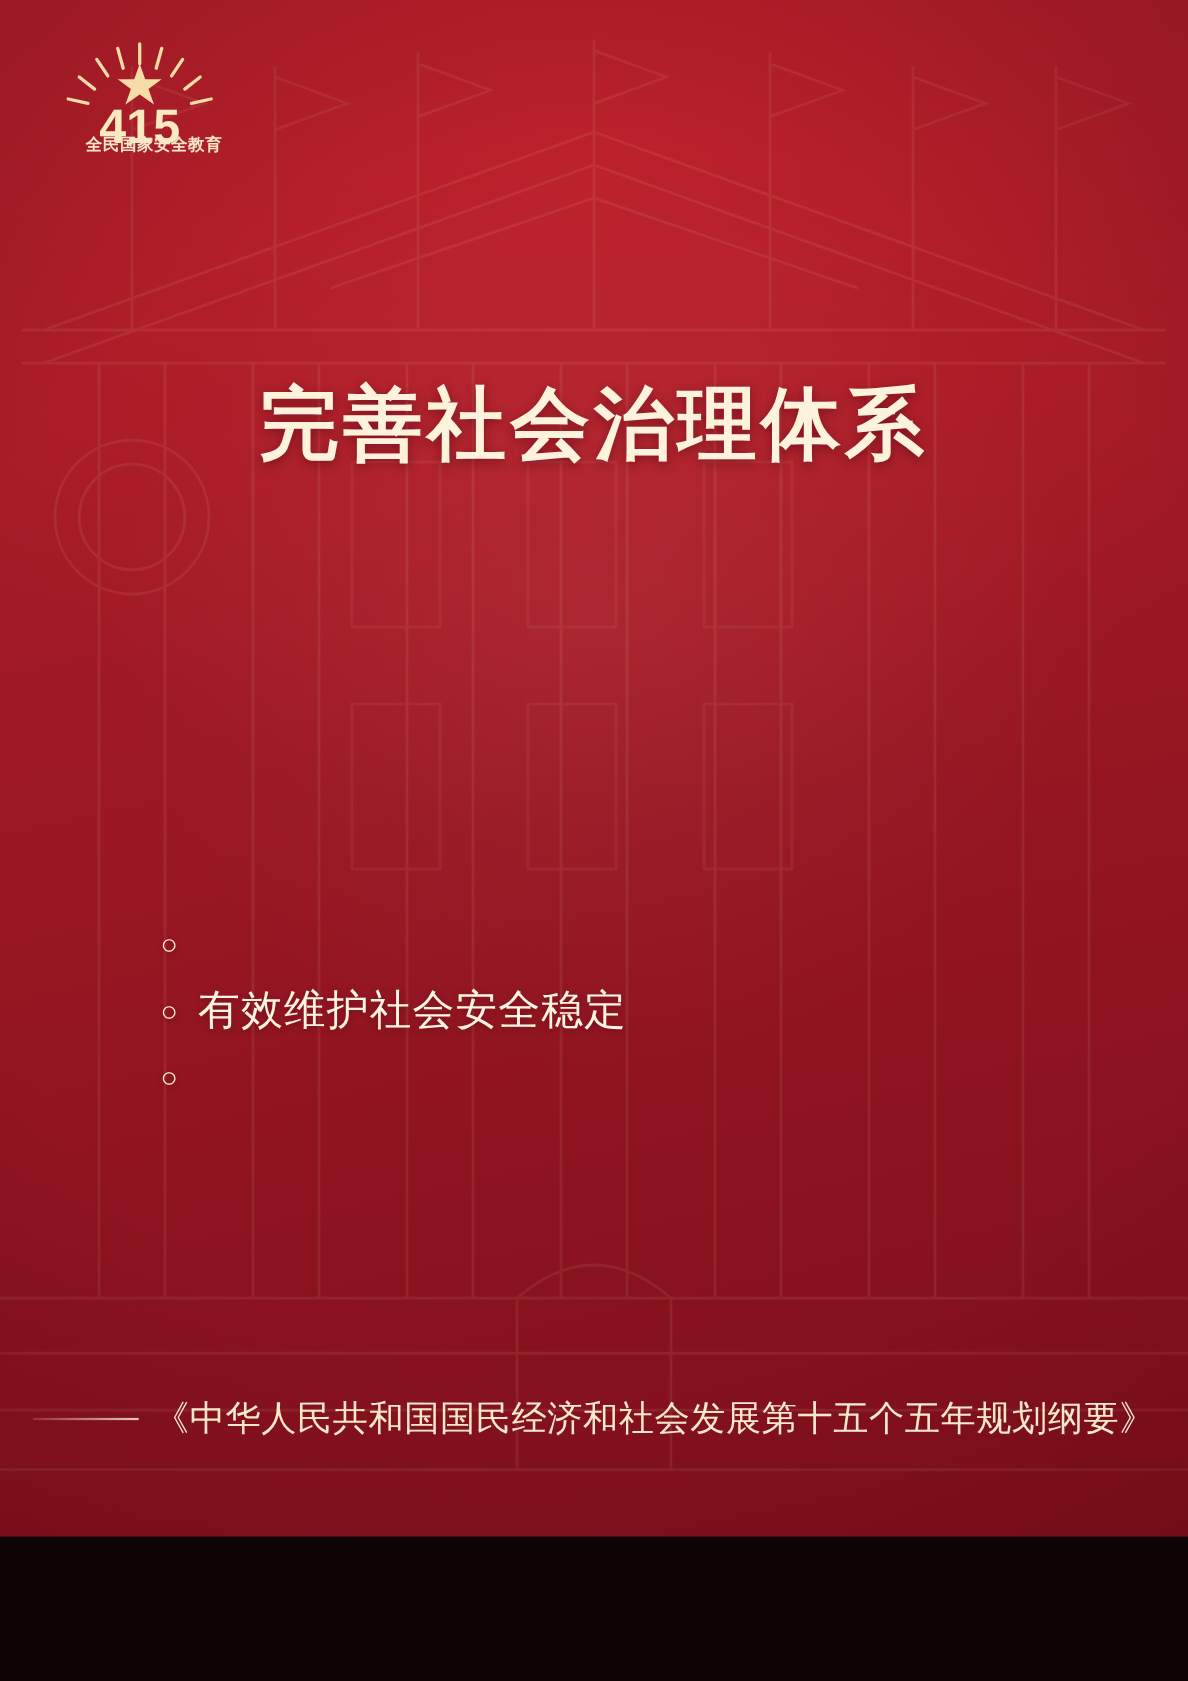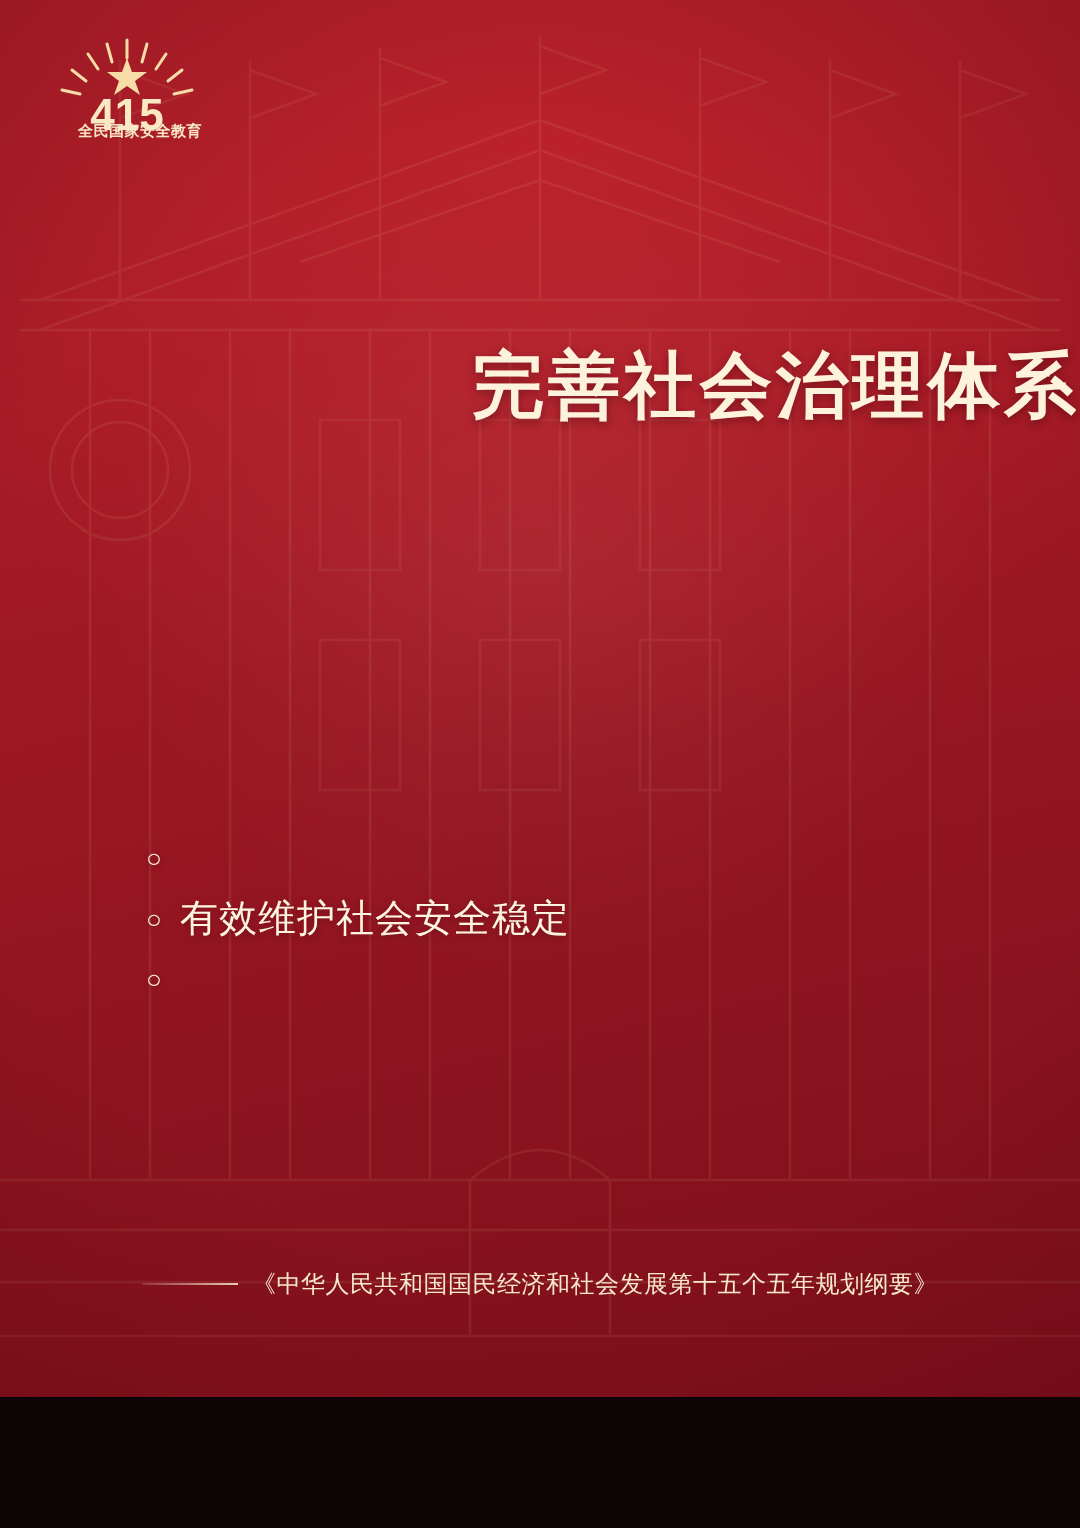--- a/index.html
+++ b/index.html
@@ -55,21 +55,21 @@
     font-weight: 700;
     white-space: nowrap;
   }
 
   
   .title {
     position: absolute;
     top: 338px;
     left: 0;
     width: 100%;
-    text-align: right;
+    text-align: center;
     color: #fdf3dd;
     font-size: 72px;
     font-weight: 700;
     letter-spacing: 4px;
     text-shadow: 0 3px 10px rgba(60,0,6,0.45);
   }
 
   
   .para {
     position: absolute;
@@ -120,21 +120,21 @@
     justify-content: center;
     gap: 14px;
   }
   .source .rule {
     width: 96px;
     height: 2px;
     background: linear-gradient(90deg, rgba(250,235,205,0.15), rgba(250,235,205,0.85));
   }
   .source .txt {
     color: #f6e8cb;
-    font-size: 24px;
+    font-size: 32px;
     letter-spacing: 0.5px;
     white-space: nowrap;
   }
 
   
   .seal {
     position: absolute;
     left: 50%;
     transform: translateX(-50%);
     top: 1398px;

